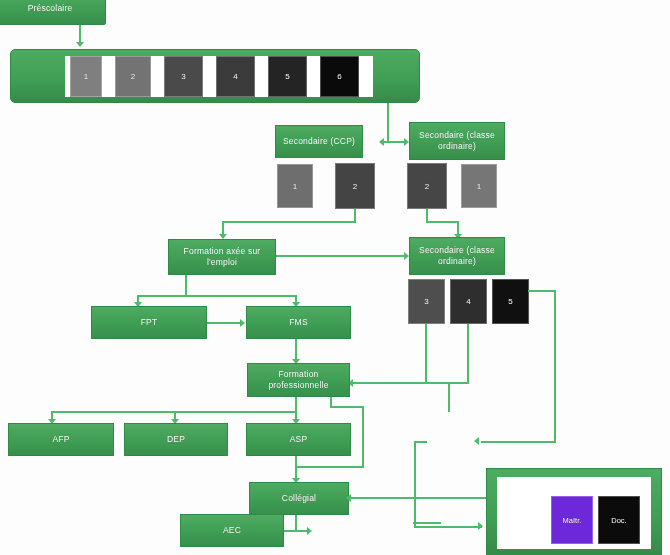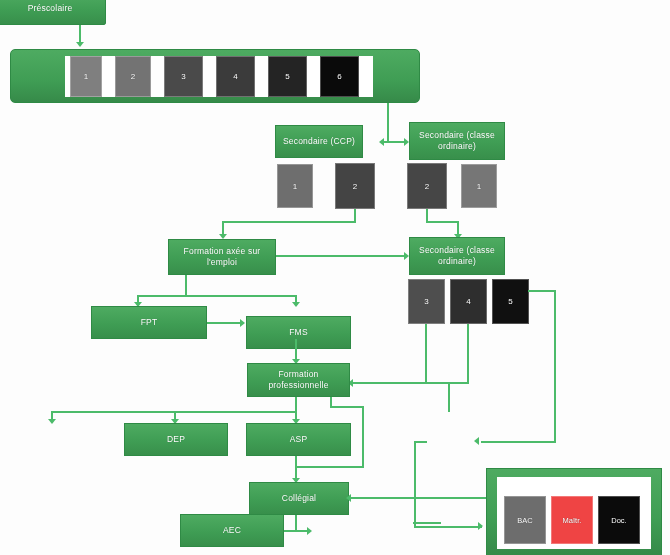--- a/index.html
+++ b/index.html
@@ -229,21 +229,21 @@
   <div class="ln v" style="left:295px; top:295px; height:9px;"></div>
   <div class="arw down" style="left:292px; top:302px;"></div>
 
   <div class="gbox" style="left:91px; top:306px; width:116px; height:33px;">
     <span>FPT</span>
   </div>
 
   <div class="ln h" style="left:207px; top:322px; width:35px;"></div>
   <div class="arw right" style="left:240px; top:319px;"></div>
 
-  <div class="gbox" style="left:246px; top:306px; width:105px; height:33px;margin-top:10px;">
+  <div class="gbox" style="left:246px; top:306px; width:105px; height:33px;">
     <span>FMS</span>
   </div>
 
   <div class="ln v" style="left:295px; top:339px; height:22px;"></div>
   <div class="arw down" style="left:292px; top:359px;"></div>
 
   <div class="ln v" style="left:425px; top:324px; height:59px;"></div>
   <div class="ln v" style="left:467px; top:324px; height:59px;"></div>
   <div class="ln h" style="left:351px; top:382px; width:118px;"></div>
   <div class="arw left" style="left:348px; top:379px;"></div>
@@ -261,20 +261,23 @@
 
   <div class="ln v" style="left:295px; top:397px; height:15px;"></div>
   <div class="ln h" style="left:51px; top:411px; width:246px;"></div>
   <div class="ln v" style="left:51px; top:411px; height:10px;"></div>
   <div class="arw down" style="left:48px; top:419px;"></div>
   <div class="ln v" style="left:174px; top:411px; height:10px;"></div>
   <div class="arw down" style="left:171px; top:419px;"></div>
   <div class="ln v" style="left:295px; top:411px; height:10px;"></div>
   <div class="arw down" style="left:292px; top:419px;"></div>
 
+  <div class="gbox" style="left:8px; top:423px; width:106px; height:33px;">
+    <span>AFP</span>
+  </div>
   <div class="gbox" style="left:246px; top:423px; width:105px; height:33px;">
     <span>ASP</span>
   </div>
   <div class="gbox" style="left:124px; top:423px; width:104px; height:33px;">
     <span>DEP</span>
   </div>
 
   <div class="ln v" style="left:330px; top:397px; height:10px;"></div>
   <div class="ln h" style="left:330px; top:406px; width:34px;"></div>
   <div class="ln v" style="left:362px; top:406px; height:62px;"></div>
@@ -305,17 +308,16 @@
 
   <div class="ln h" style="left:413px; top:522px; width:28px;"></div>
 
   <div class="ln h" style="left:349px; top:497px; width:140px;"></div>
   <div class="arw left" style="left:346px; top:494px;"></div>
   <div class="ln v" style="left:487px; top:468px; height:30px;"></div>
 
   <div id="univ-outer"></div>
   <div id="univ-inner"></div>
 
-  <div class="gradebox" style="left: 504px; top: 496px; width: 42px; height: 48px; font-size: 7.5px; background: rgb(109, 109, 109);">BAC</div>
-  <div class="gradebox" style="left: 551px; top: 496px; width: 42px; height: 48px; font-size: 7.5px; background: #ef4444;">Maîtr.</div>
+  <div class="gradebox" style="left: 551px; top: 496px; width: 42px; height: 48px; font-size: 7.5px; background: #6d28d9;">Maîtr.</div>
   <div class="gradebox" style="left: 598px; top: 496px; width: 42px; height: 48px; font-size: 7.5px; background: rgb(11, 11, 11);">Doc.</div>
 
 </div>
 
 </body></html>

